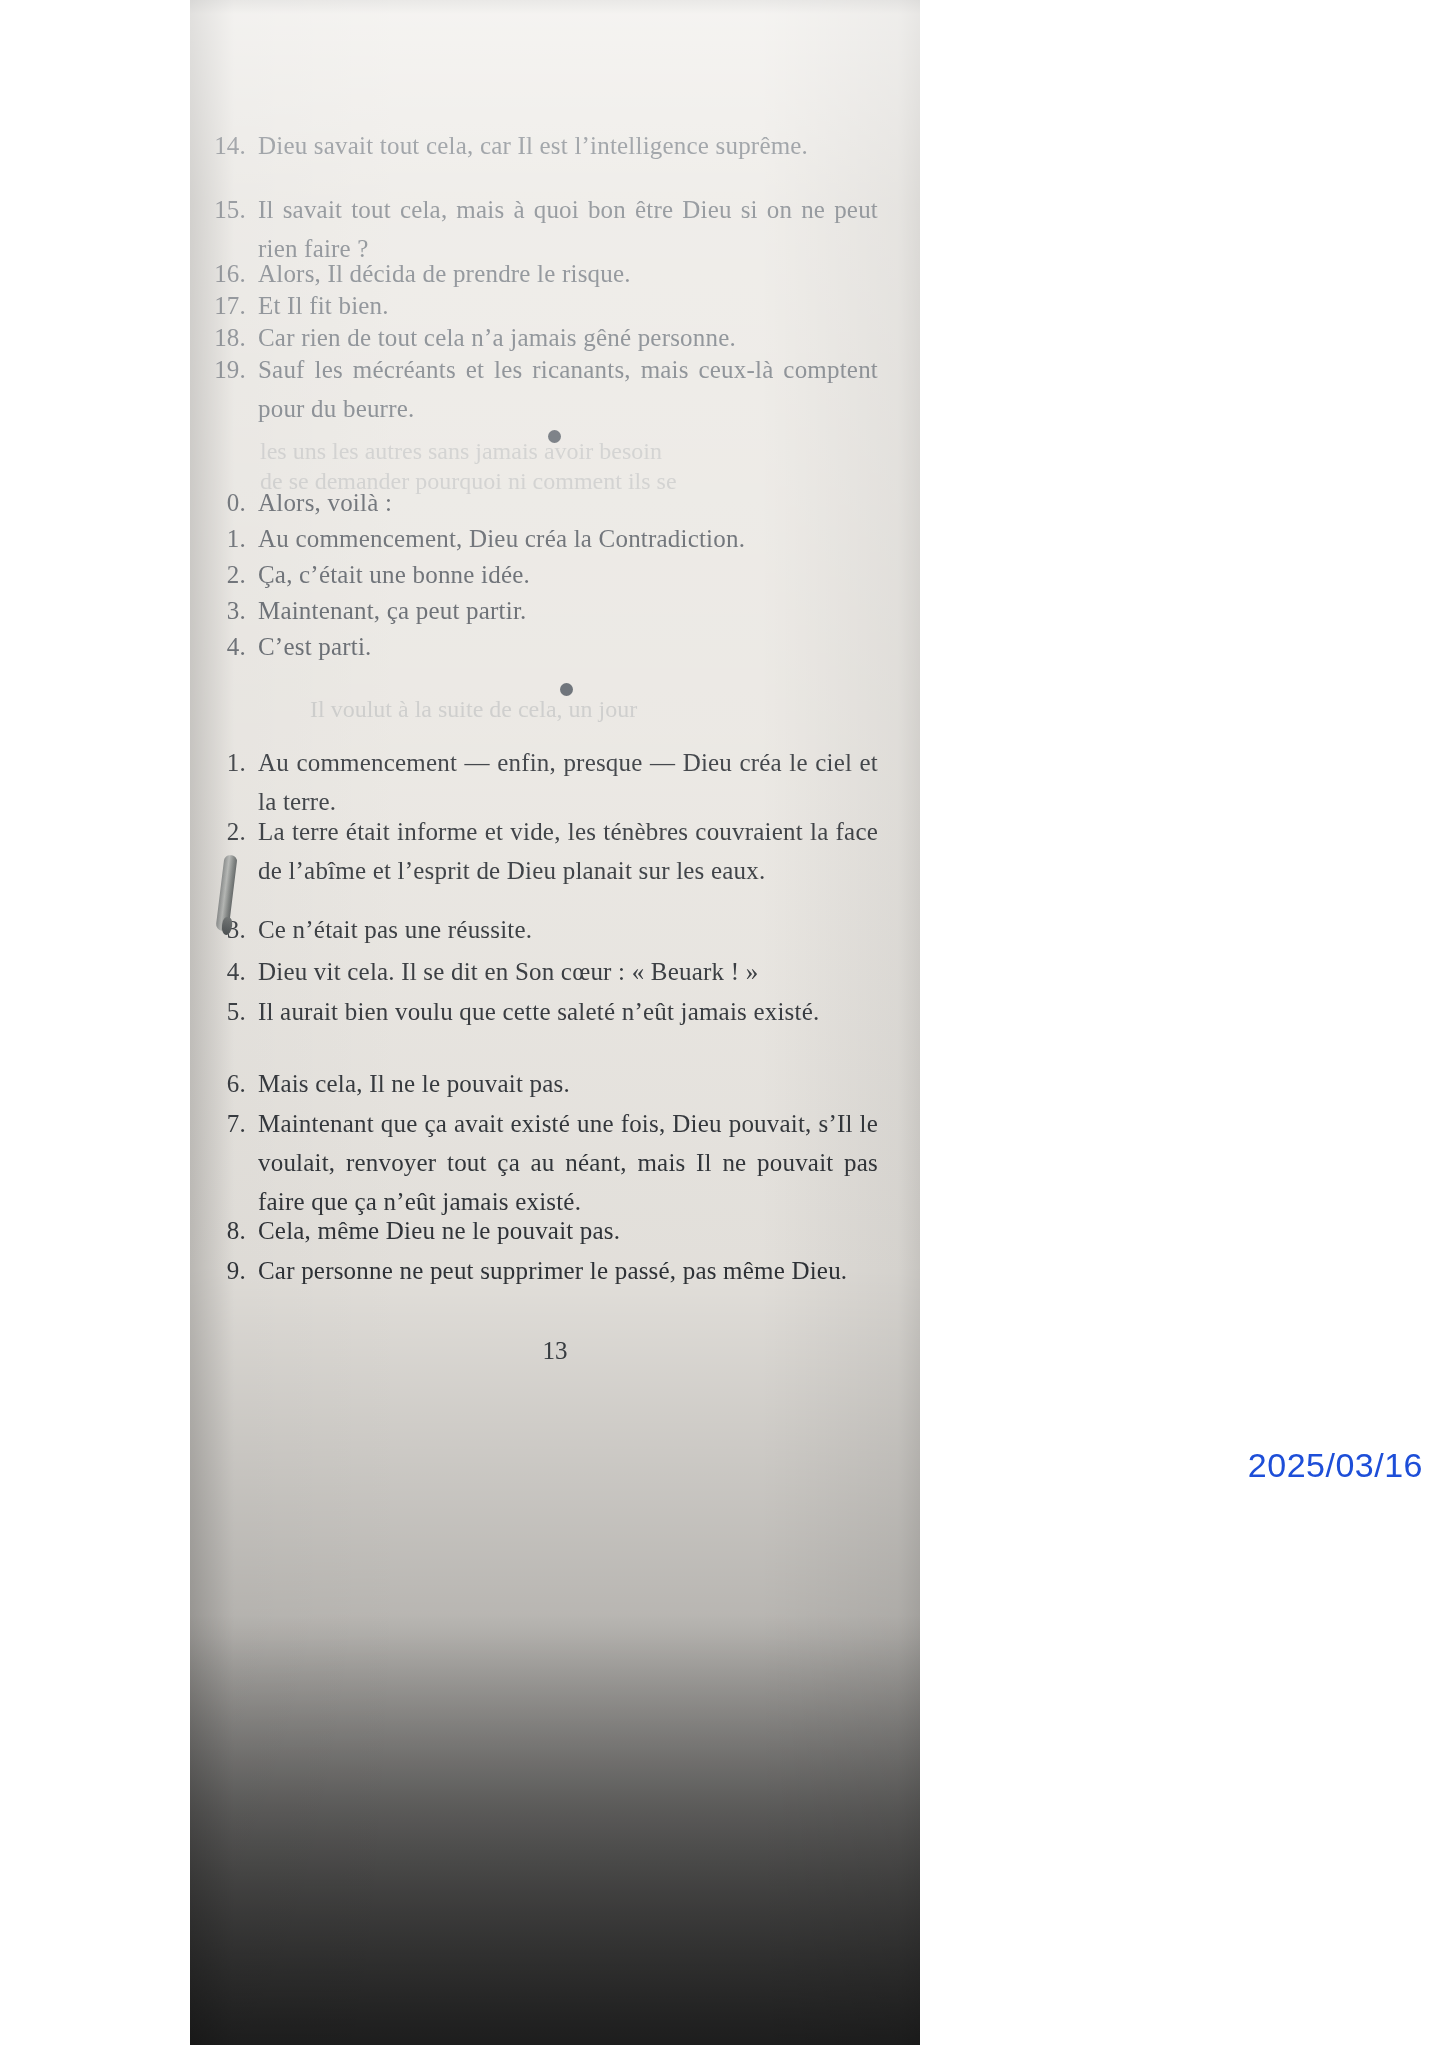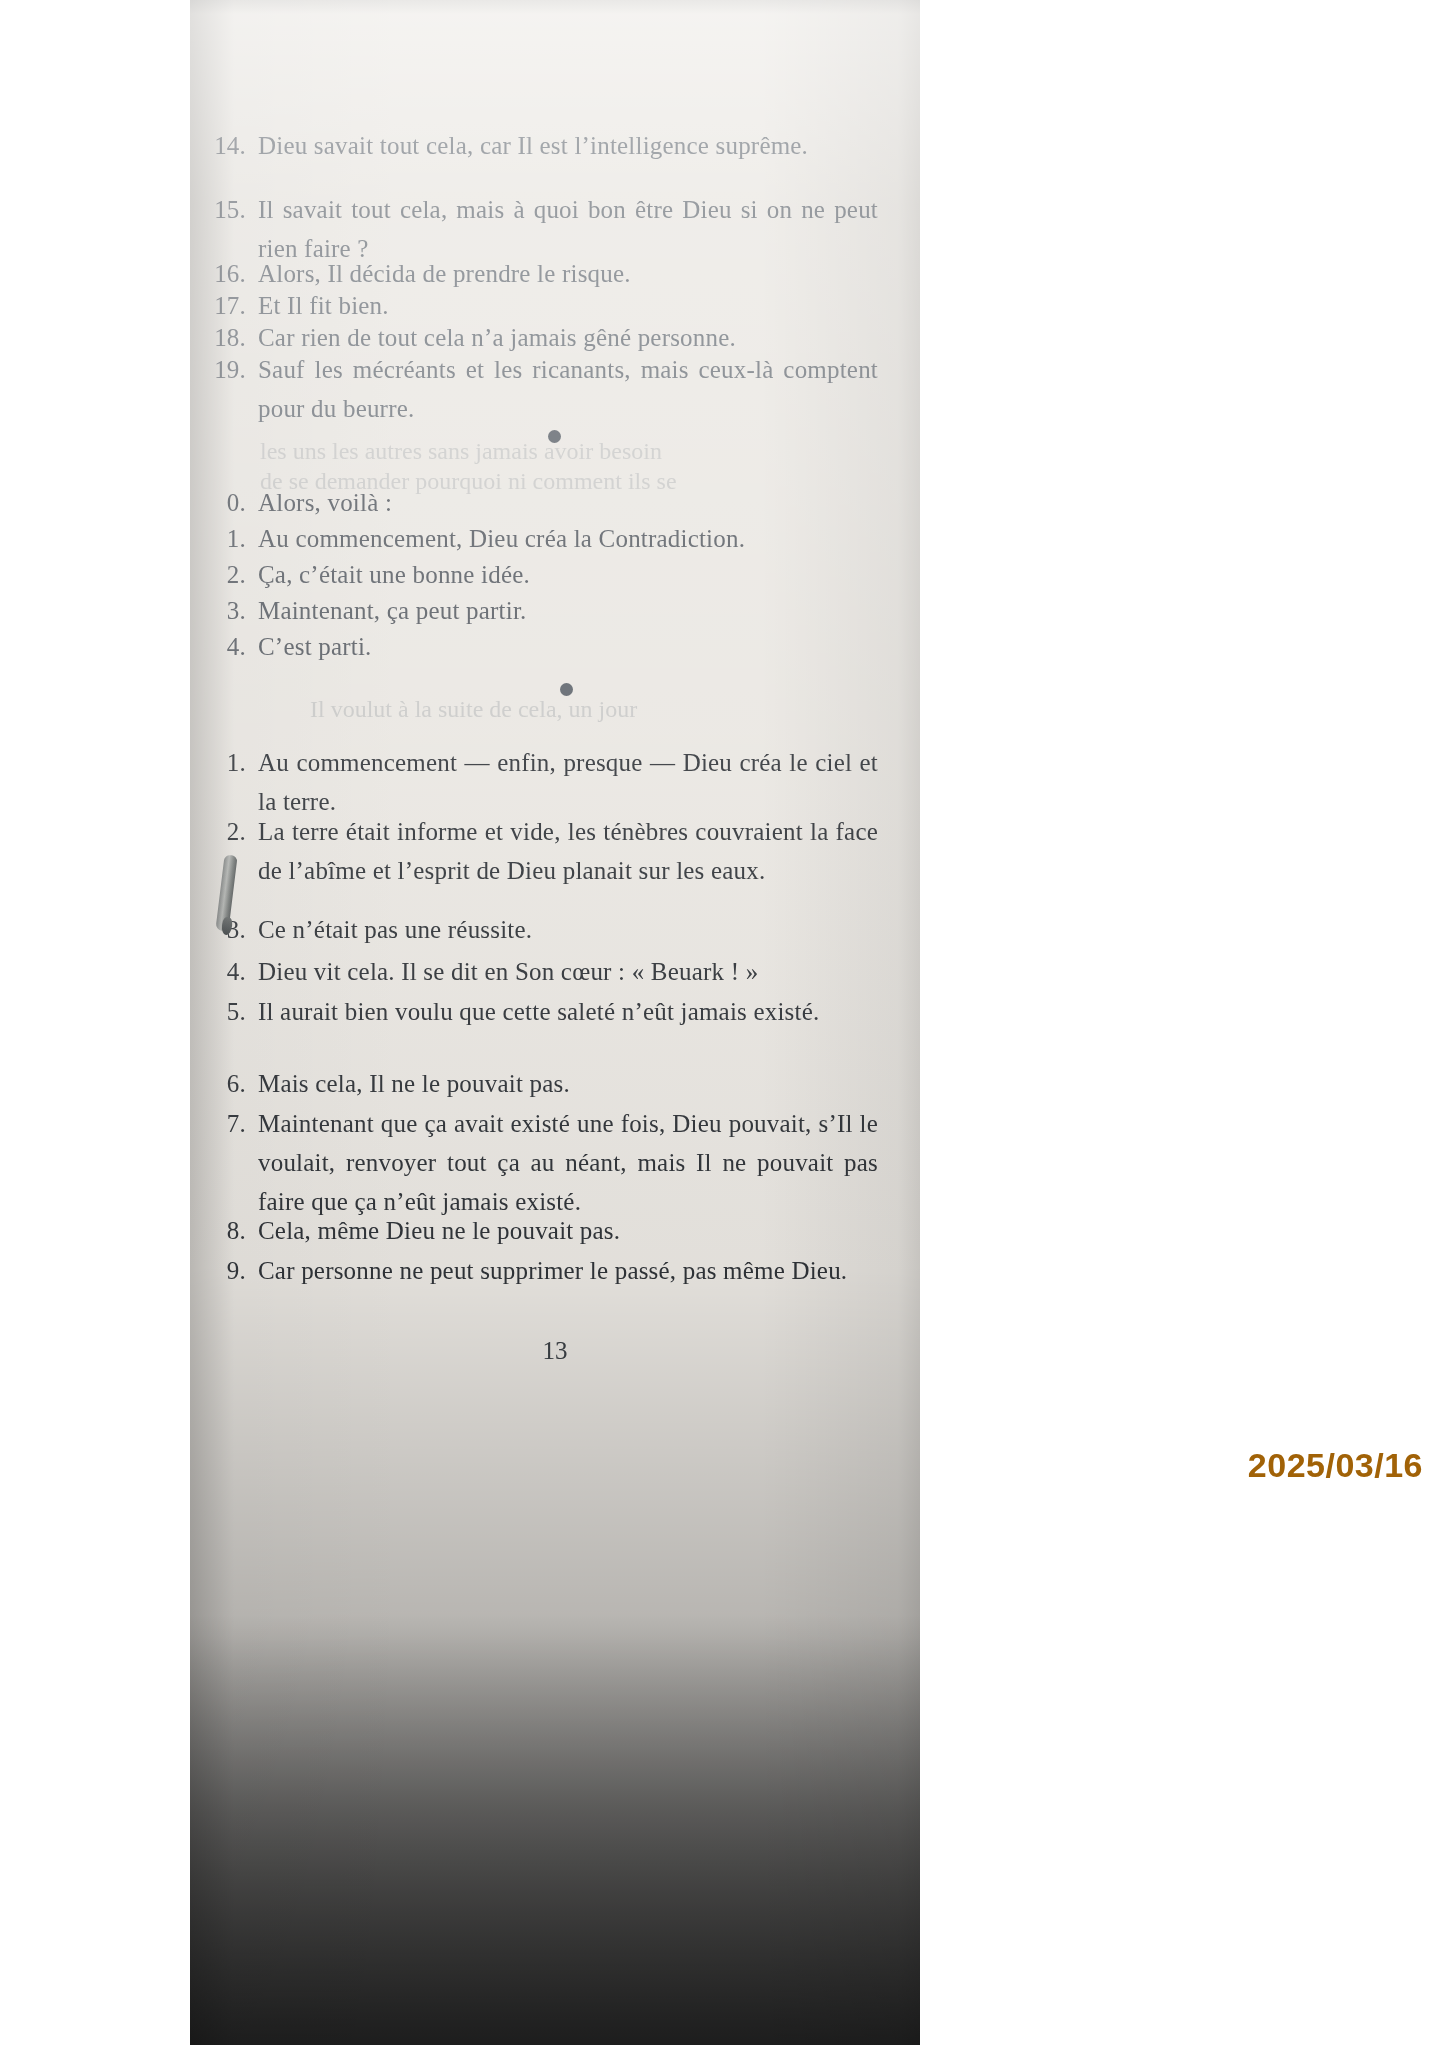--- a/index.html
+++ b/index.html
@@ -195,23 +195,23 @@
     height: 14px;
     background: linear-gradient(to bottom, #cfcdc9, rgba(207,205,201,0));
     z-index: 5;
   }
 
   #date-stamp {
     position: absolute;
     right: 22px;
     bottom: 560px;
     font-family: "Liberation Sans", sans-serif;
-    font-weight: bold;
+    font-weight: normal;
     font-size: 34px;
-    color: #a16207;
+    color: #1d4ed8;
     letter-spacing: 0.5px;
     z-index: 10;
     text-align: right;
   }
 </style>
 </head>
 <body>
 
 <div id="left-frame"></div>
 <div id="right-frame"></div>

